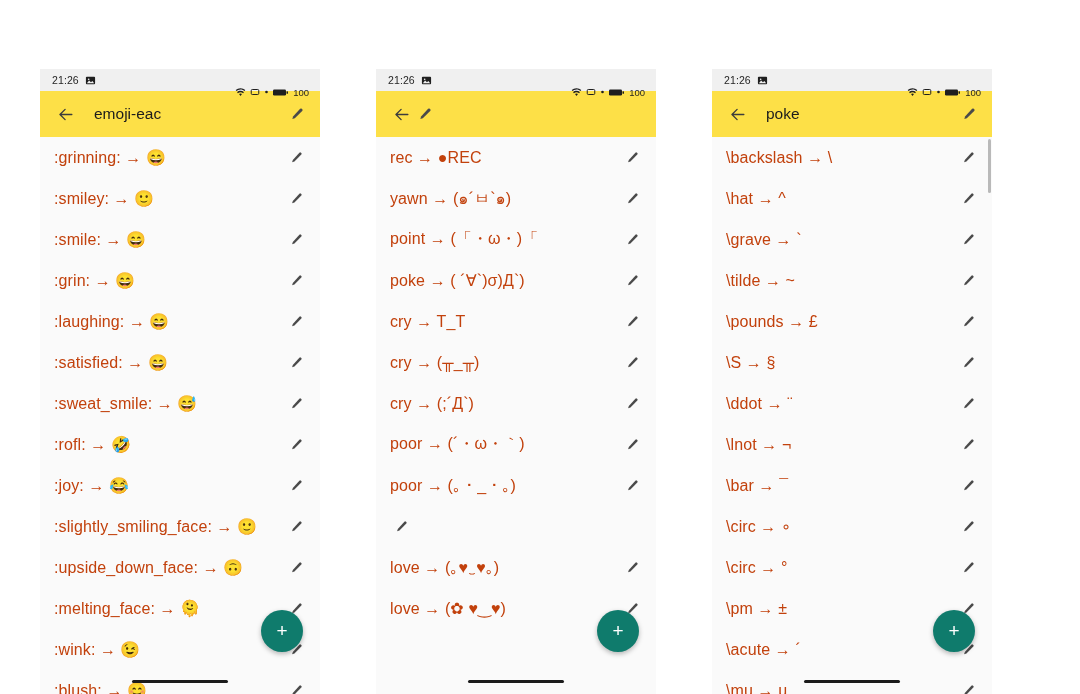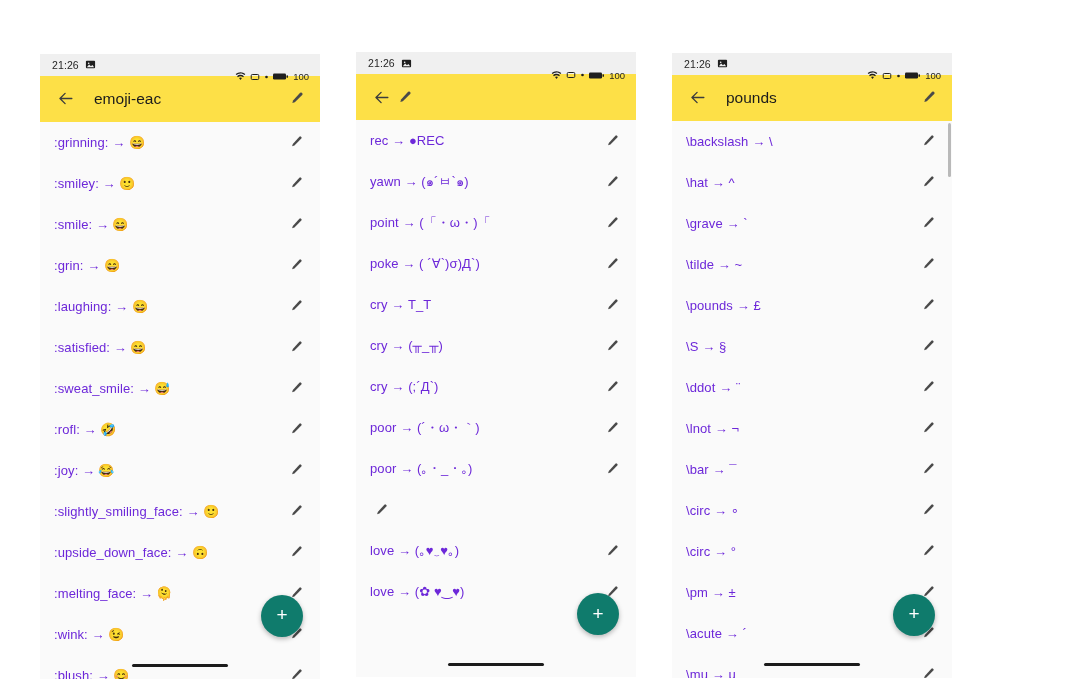--- a/index.html
+++ b/index.html
@@ -12,22 +12,22 @@
     background: #ffffff;
     font-family: "Liberation Sans", sans-serif;
     overflow: hidden;
   }
   .stage {
     position: relative;
     width: 1080px;
     height: 694px;
     display: flex;
     justify-content: flex-start;
-    align-items: center;
-    gap: 36px;
+    align-items: flex-end;
+    gap: 56px;
     padding-left: 40px;
     box-sizing: border-box;
   }
   .phone {
     position: relative;
     width: 280px;
     height: 625px;
     background: #fafafa;
     overflow: hidden;
     flex: 0 0 auto;
@@ -116,22 +116,22 @@
   .row {
     height: 41px;
     display: flex;
     align-items: center;
     padding: 0 13px 0 14px;
     box-sizing: border-box;
     cursor: pointer;
   }
   .row-text {
     flex: 1 1 auto;
-    font-size: 13px;
-    color: #6d28d9;
+    font-size: 16px;
+    color: #c2410c;
     white-space: nowrap;
     overflow: hidden;
     letter-spacing: 0.1px;
   }
   .row-edit {
     width: 22px;
     height: 22px;
     display: flex;
     align-items: center;
     justify-content: center;
@@ -584,21 +584,21 @@
         <span class="sb-battery-num">100</span>
       </div>
     </div>
 
     <div class="appbar">
       <div class="back-btn">
         <svg width="19" height="19" viewBox="0 0 24 24">
             <path d="M20 12H5m0 0l6.5-6.5M5 12l6.5 6.5" fill="none" stroke="#3c3c3c" stroke-width="1.7" stroke-linecap="round" stroke-linejoin="round"></path>
           </svg>
       </div>
-      <div class="appbar-title">pounds</div>
+      <div class="appbar-title">poke</div>
       <div class="appbar-edit">
         <svg class="pencil" width="15" height="15" viewBox="0 0 24 24">
             <path d="M17.8 2.9a2 2 0 012.8 0l.5.5a2 2 0 010 2.8L9.3 18.1l-4 1.2 1.2-4z" fill="#4a4a4a"></path>
           </svg>
       </div>
     </div>
 
     <div class="listwrap">
       <div class="scrollthumb"></div>
       <div class="row">

